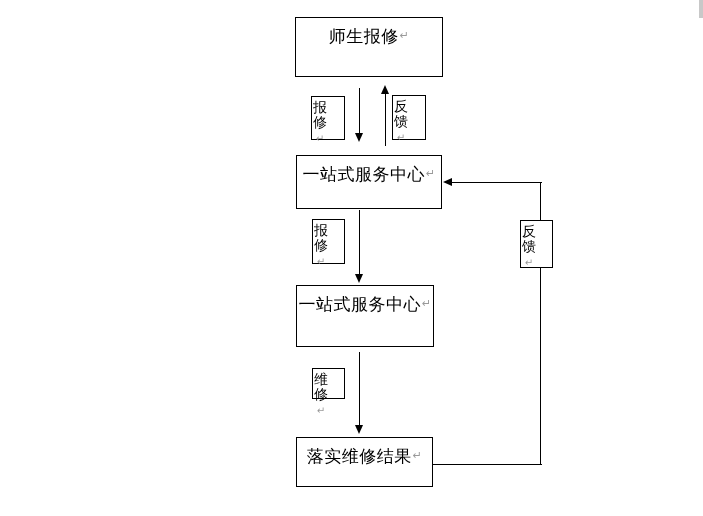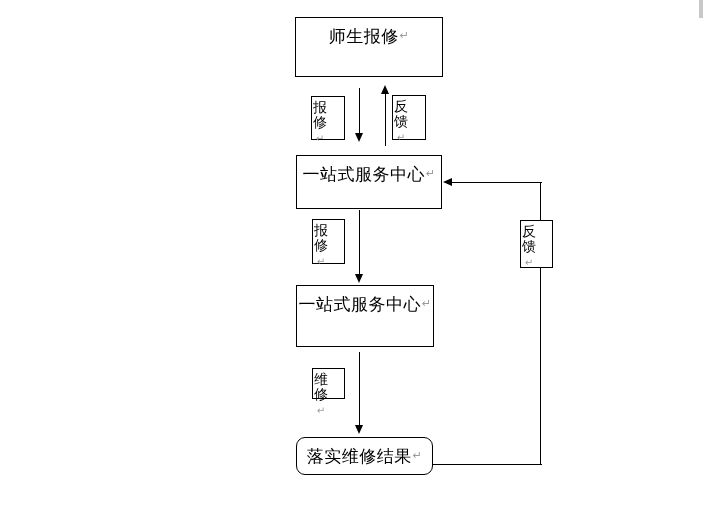--- a/index.html
+++ b/index.html
@@ -108,21 +108,21 @@
   </div>
 
   <div class="node" style="left:296px; top:155px; width:146px; height:54px;">
     <span class="node-text"><span>一站式服务中心</span><span class="pilcrow">↵</span></span>
   </div>
 
   <div class="node" style="left:296px; top:285px; width:138px; height:62px;">
     <span class="node-text"><span>一站式服务中心</span><span class="pilcrow">↵</span></span>
   </div>
 
-  <div class="node" style="left:296px; top:437px; width:137px; height:38px;border-radius:9px;">
+  <div class="node" style="left:296px; top:437px; width:137px; height:50px;">
     <span class="node-text"><span>落实维修结果</span><span class="pilcrow">↵</span></span>
   </div>
 
   <div class="tag" style="left:311px; top:96px; width:34px; height:44px;">
     <span class="tag-text"><span>报修</span><span class="pilcrow">↵</span></span>
   </div>
 
   <div class="tag" style="left:392px; top:95px; width:34px; height:45px;">
     <span class="tag-text"><span>反馈</span><span class="pilcrow">↵</span></span>
   </div>

